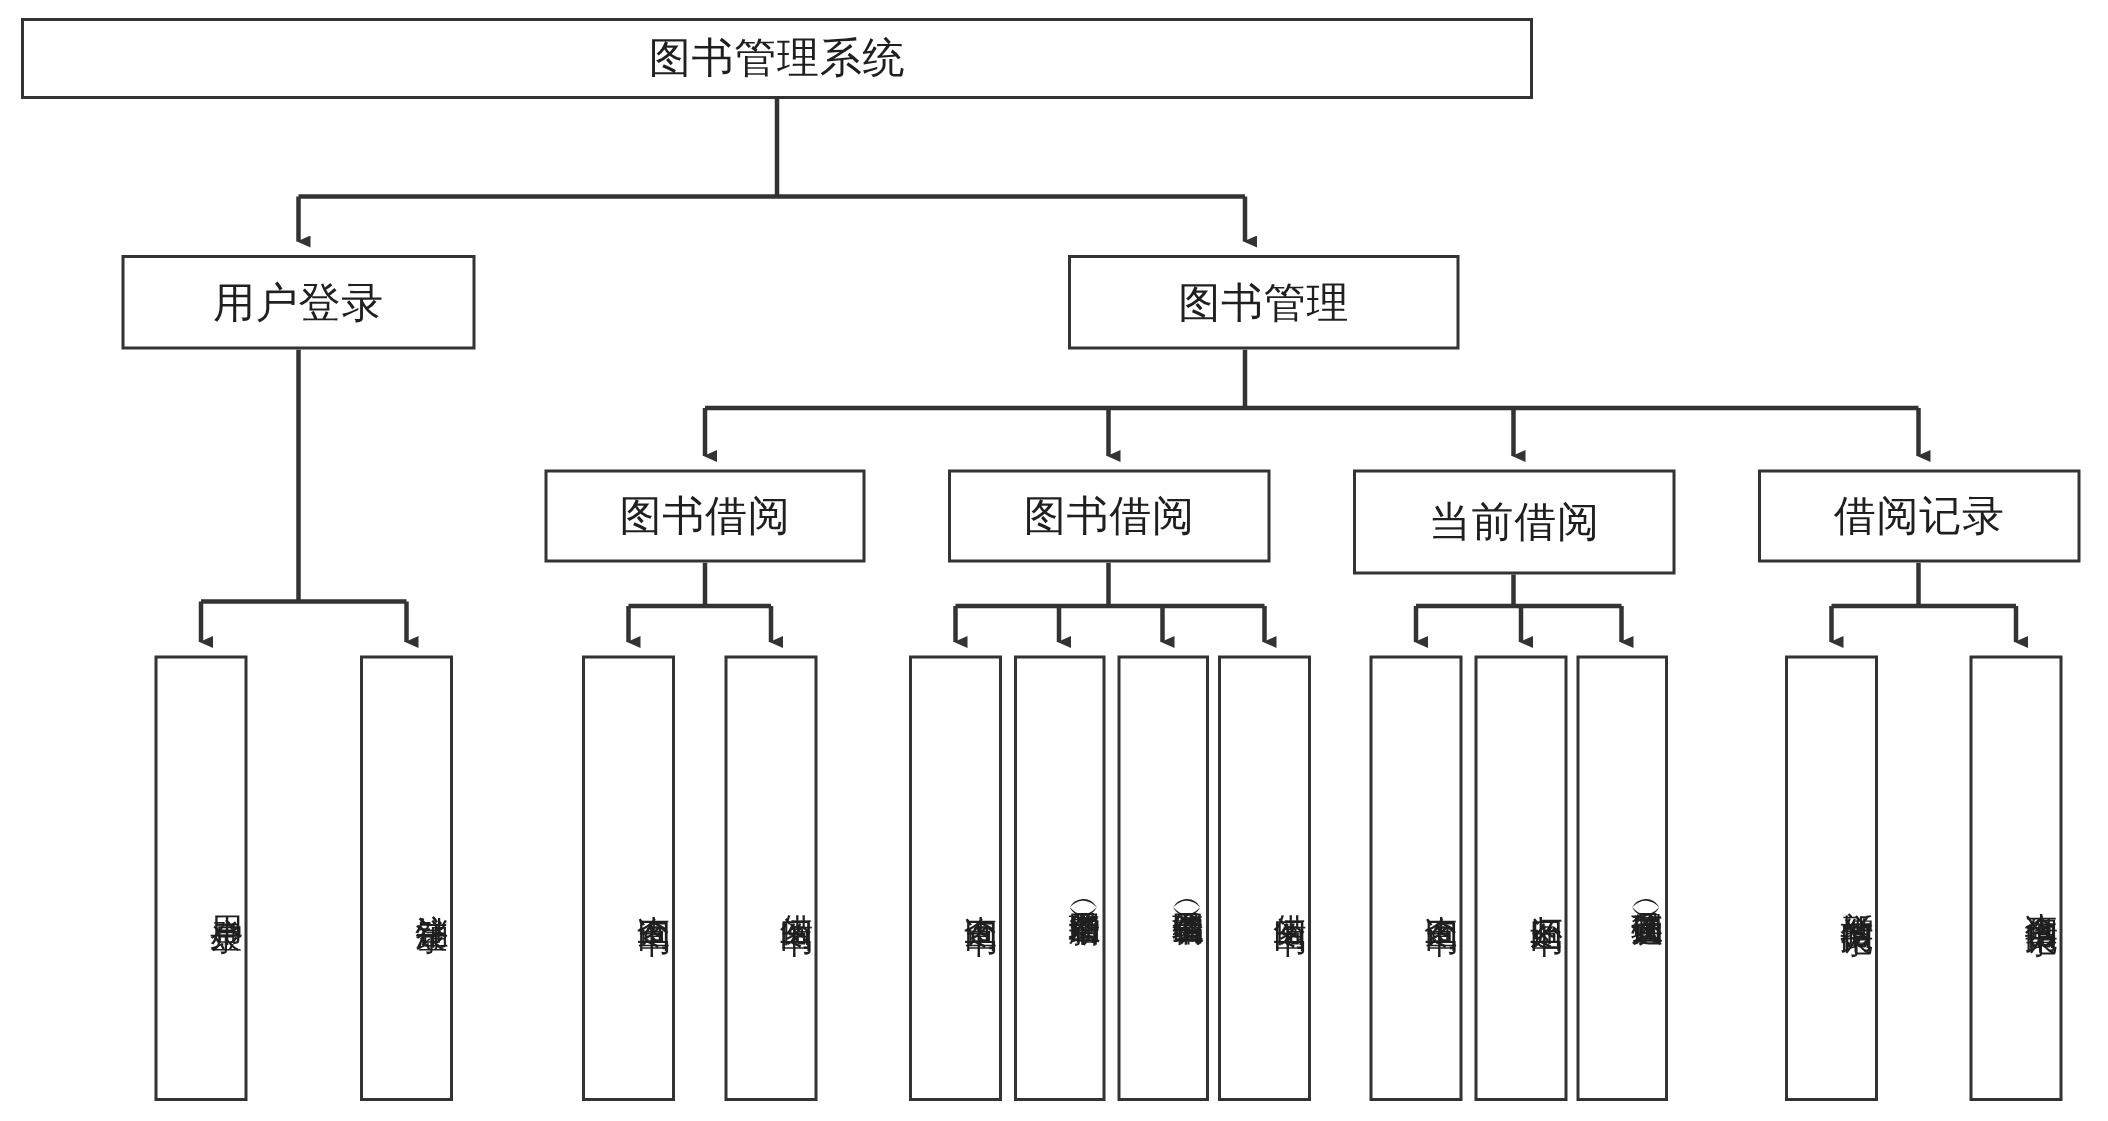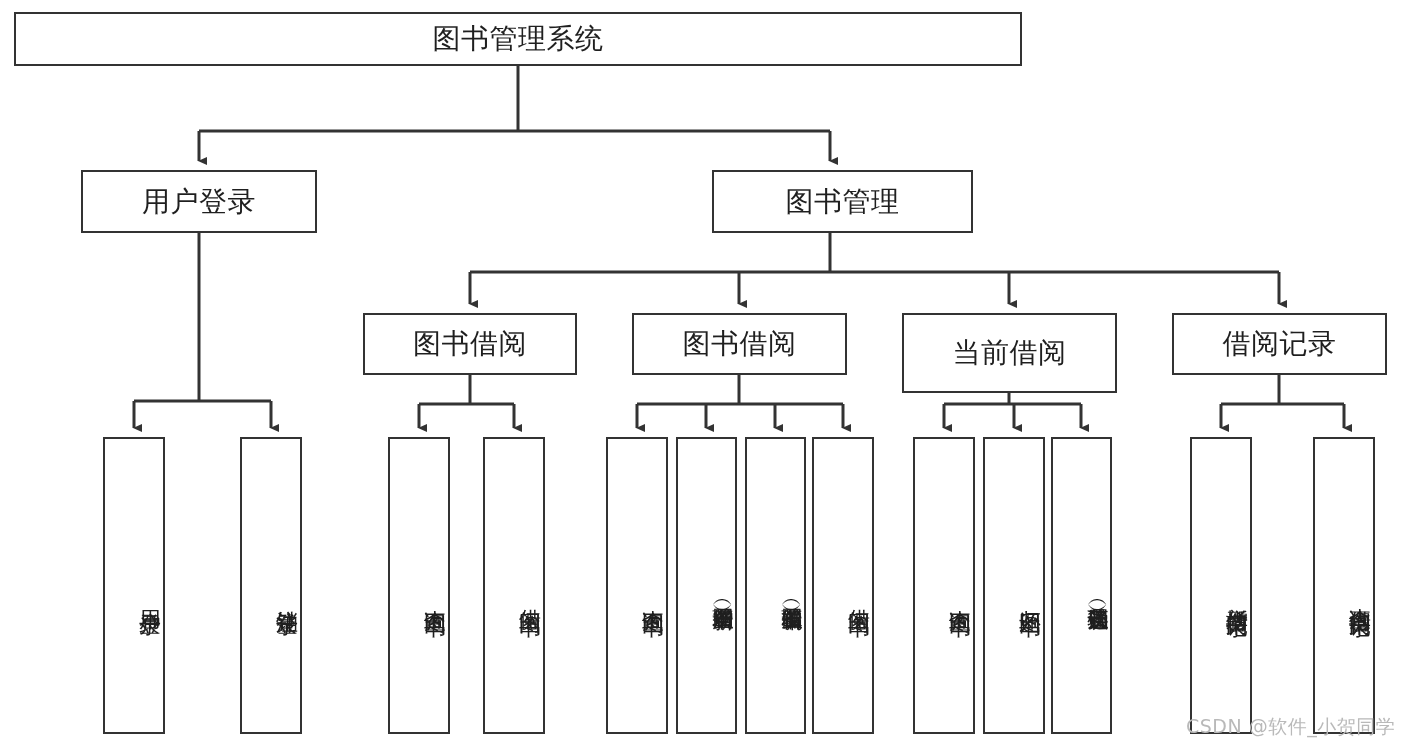--- a/index.html
+++ b/index.html
@@ -137,21 +137,21 @@
   <div class="node horiz" style="left:712px; top:170px; width:261px; height:63px;">
     <span>图书管理</span>
   </div>
 
   <div class="node horiz" style="left:363px; top:313px; width:214px; height:62px;">
     <span>图书借阅</span>
   </div>
   <div class="node horiz" style="left:632px; top:313px; width:215px; height:62px;">
     <span>图书借阅</span>
   </div>
-  <div class="node horiz" style="left:902px; top:313px; width:215px; height:80px;">
+  <div class="node horiz" style="left:902px; top:313px; width:215px; height:70px;">
     <span>当前借阅</span>
   </div>
   <div class="node horiz" style="left:1172px; top:313px; width:215px; height:62px;justify-content:center;">
     <span>借阅记录</span>
   </div>
 
   <div class="node vert" style="left:103px; top:437px; width:62px; height:297px;">
     <span>用户登录</span>
   </div>
   <div class="node vert" style="left:240px; top:437px; width:62px; height:297px;">
@@ -188,15 +188,14 @@
     <span>确认归还（管理员）</span>
   </div>
 
   <div class="node vert" style="left:1190px; top:437px; width:62px; height:297px;">
     <span>新增借阅记录</span>
   </div>
   <div class="node vert" style="left:1313px; top:437px; width:62px; height:297px;">
     <span>查询借阅记录</span>
   </div>
 
-  <div class="watermark">CSDN @软件_小贺同学</div>
 
 </div>
 
 </body></html>

